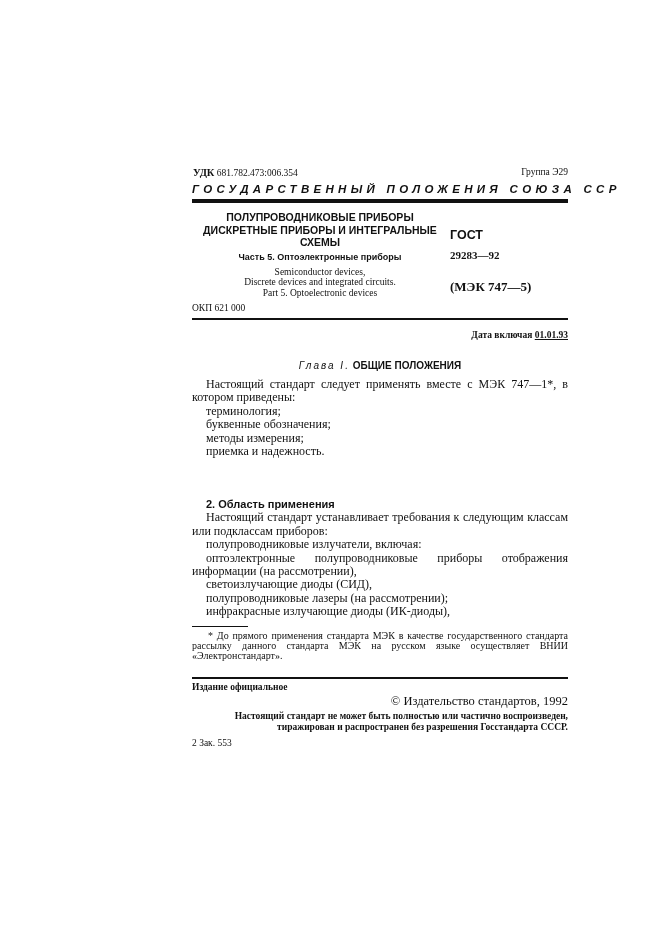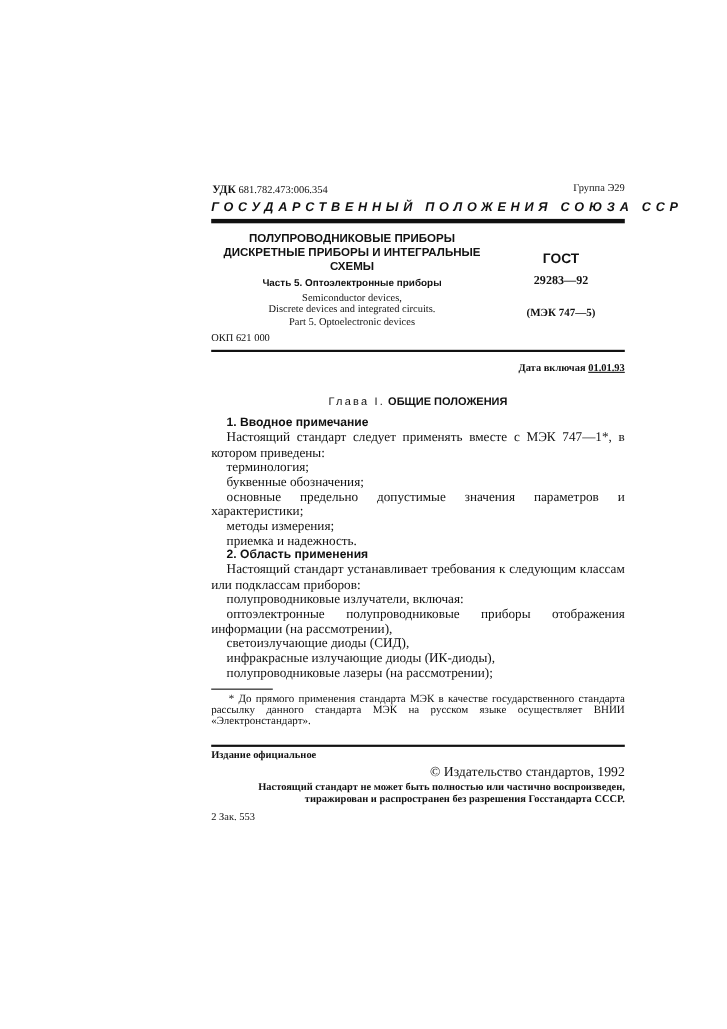--- a/index.html
+++ b/index.html
@@ -10,31 +10,31 @@
   .udk { left: 153px; top: 167px; font-size: 9.5px; }
   .udk .lbl { font-weight: bold; font-size: 10.5px; }
   .grp { right: 133px; top: 167px; font-size: 9.5px; text-align: right; }
   .banner { left: 152px; top: 183px; width: 376px; font-size: 11.5px; font-weight: bold;
             letter-spacing: 4.3px; font-family: "Liberation Sans", "DejaVu Sans", sans-serif; font-style: italic; }
   .rule-thick { position: absolute; left: 152px; top: 199px; width: 376px; height: 4px; background: #111; }
   .title-block { position: absolute; left: 158px; top: 211px; width: 244px; text-align: center; }
   .t1 { font-size: 10.5px; font-weight: bold; line-height: 12.5px; font-family: "Liberation Sans","DejaVu Sans",sans-serif; }
   .t2 { font-size: 9px; font-weight: bold; margin-top: 3px; font-family: "Liberation Sans","DejaVu Sans",sans-serif; }
   .t3 { font-size: 9.5px; line-height: 10.5px; margin-top: 5px; }
-  .gost-block { position: absolute; left: 410px; top: 228px; width: 120px; text-align: center; font-weight: bold; }
+  .gost-block { position: absolute; left: 410px; top: 228px; width: 120px; font-weight: bold; }
   .g1 { font-size: 12.5px; font-family: "Liberation Sans","DejaVu Sans",sans-serif; }
   .g2 { font-size: 11px; margin-top: 7px; }
-  .g3 { font-size: 10px; margin-top: 18px; }
+  .g3 { font-size: 13px; margin-top: 18px; }
   .okp { left: 152px; top: 303px; font-size: 9.5px; }
   .rule-mid { position: absolute; left: 152px; top: 318px; width: 376px; height: 2px; background: #111; }
   .date { right: 133px; top: 330px; font-size: 9.5px; font-weight: bold; }
   .date .val { text-decoration: underline; }
   .chapter { left: 152px; top: 360px; width: 376px; text-align: center; font-size: 10px; font-weight: bold;
              font-family: "Liberation Sans","DejaVu Sans",sans-serif; }
-  .chapter .sp { letter-spacing: 2px; font-weight: normal; }
+  .chapter .sp { letter-spacing: 2px; font-weight: normal; font-style: italic; }
   .body-text { position: absolute; left: 152px; width: 376px; font-size: 12px; line-height: 13.4px; }
   .h2 { font-size: 11px; font-weight: bold; padding-left: 14px; font-family: "Liberation Sans","DejaVu Sans",sans-serif; }
   .p { text-indent: 14px; text-align: justify; margin: 0; }
   .li { padding-left: 14px; margin: 0; }
   .sec1 { top: 378px; }
   .sec2 { top: 498px; }
   .fn-rule { position: absolute; left: 152px; top: 626px; width: 56px; height: 1px; background: #111; }
   .footnote { position: absolute; left: 152px; top: 631px; width: 376px; font-size: 10px; line-height: 9.8px; text-align: justify; }
   .footnote p { margin: 0; text-indent: 16px; }
   .rule-bot { position: absolute; left: 152px; top: 677px; width: 376px; height: 2px; background: #111; }
@@ -82,37 +82,35 @@
     <span>Дата включая</span>
     <span class="val">01.01.93</span>
   </div>
 
   <div class="abs chapter">
     <span class="sp">Глава I.</span>
     <span>ОБЩИЕ ПОЛОЖЕНИЯ</span>
   </div>
 
   <div class="body-text sec1">
-    <div class="h2">1. Вводное примечание</div>
     <p class="p">Настоящий стандарт следует применять вместе с МЭК 747—1*, в котором приведены:</p>
     <p class="li">терминология;</p>
     <p class="li">буквенные обозначения;</p>
-    <p class="p">основные предельно допустимые значения параметров и характеристики;</p>
     <p class="li">методы измерения;</p>
     <p class="li">приемка и надежность.</p>
   </div>
 
   <div class="body-text sec2">
     <div class="h2">2. Область применения</div>
     <p class="p">Настоящий стандарт устанавливает требования к следующим классам или подклассам приборов:</p>
     <p class="li">полупроводниковые излучатели, включая:</p>
     <p class="p">оптоэлектронные полупроводниковые приборы отображения информации (на рассмотрении),</p>
     <p class="li">светоизлучающие диоды (СИД),</p>
+    <p class="li">полупроводниковые лазеры (на рассмотрении);</p>
     <p class="li">инфракрасные излучающие диоды (ИК-диоды),</p>
-    <p class="li">полупроводниковые лазеры (на рассмотрении);</p>
   </div>
 
   <div class="fn-rule"></div>
   <div class="footnote">
     <p>* До прямого применения стандарта МЭК в качестве  государственного стандарта рассылку данного стандарта МЭК на русском языке осуществляет ВНИИ «Электронстандарт».</p>
   </div>
 
   <div class="rule-bot"></div>
   <div class="abs edition">Издание официальное</div>
   <div class="abs copyright">© Издательство стандартов, 1992</div>

